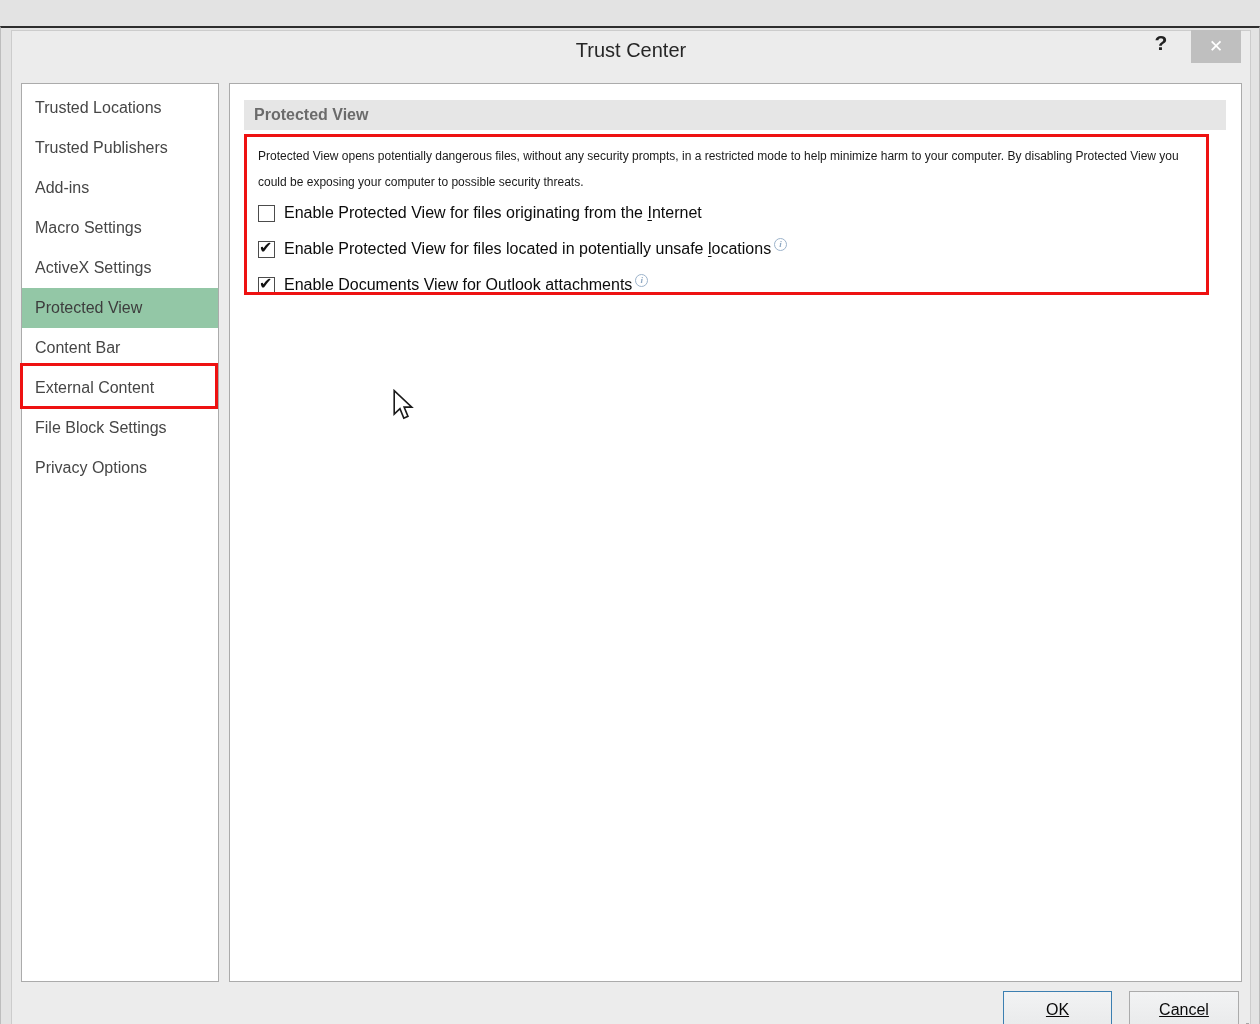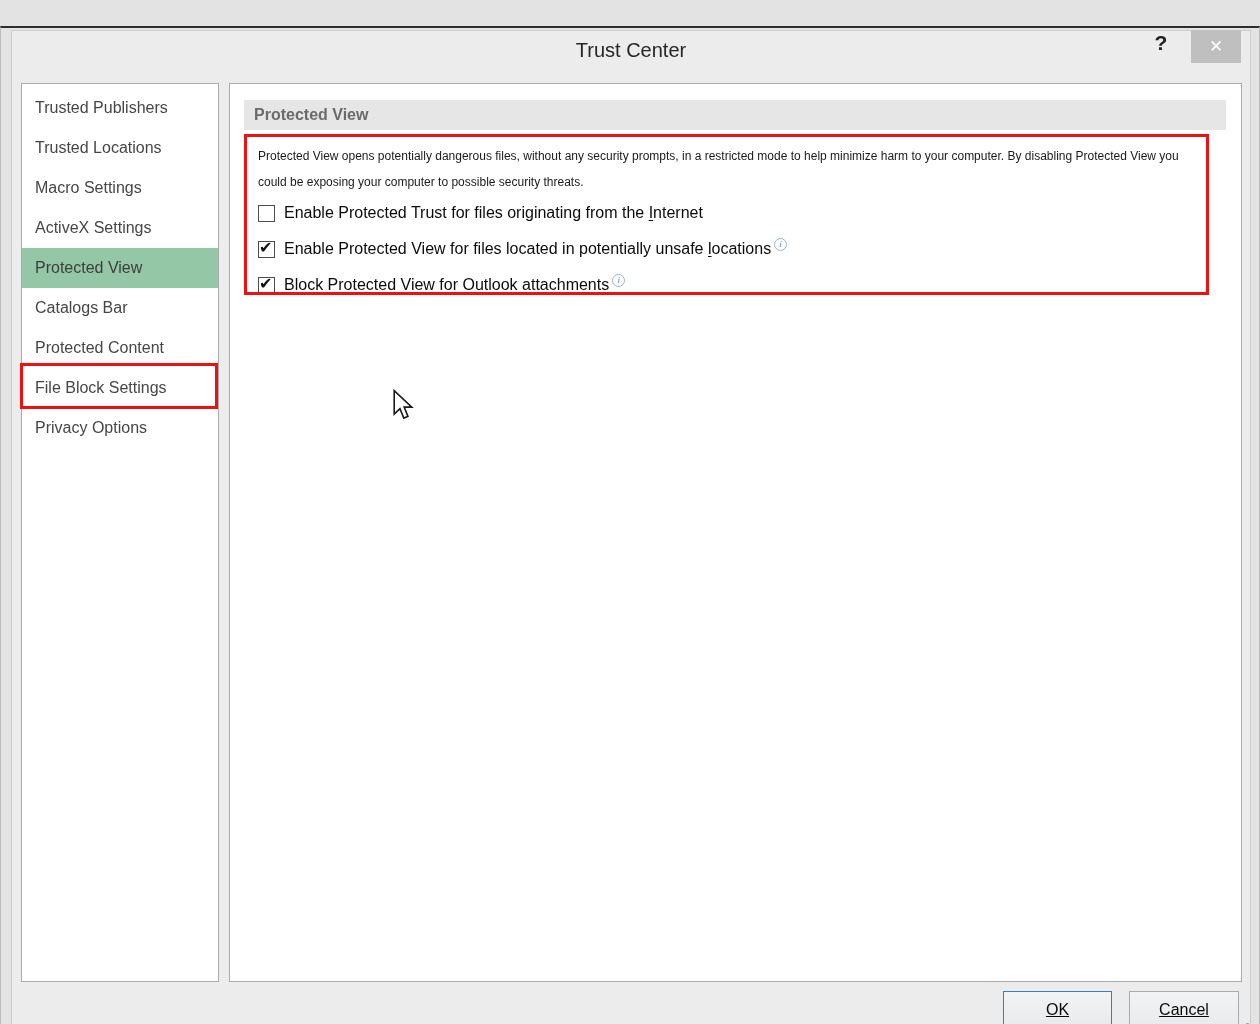--- a/index.html
+++ b/index.html
@@ -74,56 +74,57 @@
 <div class="window">
   <div class="client"></div>
 
   <div class="title">Trust Center</div>
   <div class="help">?</div>
   <div class="close">
     <span>✕</span>
   </div>
 
   <div class="sidebar">
+    <div class="sitem">Trusted Locations</div>
     <div class="sitem">Trusted Publishers</div>
-    <div class="sitem">Trusted Locations</div>
+    <div class="sitem">Add-ins</div>
     <div class="sitem">Macro Settings</div>
     <div class="sitem">ActiveX Settings</div>
     <div class="sitem selected">Protected View</div>
-    <div class="sitem">Catalogs Bar</div>
-    <div class="sitem">Protected Content</div>
+    <div class="sitem">Content Bar</div>
+    <div class="sitem">External Content</div>
     <div class="sitem">File Block Settings</div>
     <div class="sitem">Privacy Options</div>
   </div>
 
   <div class="main"></div>
   <div class="secheader">
     <span>Protected View</span>
   </div>
   <div class="desc">Protected View opens potentially dangerous files, without any security prompts, in a restricted mode to help minimize harm to your computer. By disabling Protected View you could be exposing your computer to possible security threats.</div>
 
   <div class="cbrow r0">
     <span class="checkbox">
       
     </span>
-    <span class="cblabel"><span>Enable Protected Trust for files originating from the </span><span class="accel">I</span><span>nternet</span></span>
+    <span class="cblabel"><span>Enable Protected View for files originating from the </span><span class="accel">I</span><span>nternet</span></span>
   </div>
 
   <div class="cbrow r1">
     <span class="checkbox checked">
       <span class="mark">✔</span>
     </span>
     <span class="cblabel"><span>Enable Protected View for files located in potentially unsafe </span><span class="accel">l</span><span>ocations</span><span class="info shown">i</span></span>
   </div>
 
   <div class="cbrow r2">
     <span class="checkbox checked">
       <span class="mark">✔</span>
     </span>
-    <span class="cblabel"><span>Block Protected View for </span><span class="accel">O</span><span>utlook attachments</span><span class="info shown">i</span></span>
+    <span class="cblabel"><span>Enable Documents View for </span><span class="accel">O</span><span>utlook attachments</span><span class="info shown">i</span></span>
   </div>
 
   <div class="btn ok">OK</div>
   <div class="btn cancel">Cancel</div>
   <div class="grip"></div>
 
   <div class="anno anno-content"></div>
   <div class="anno anno-sidebar"></div>
 
   <svg class="cursor" width="22" height="32" viewBox="0 0 13 20">

